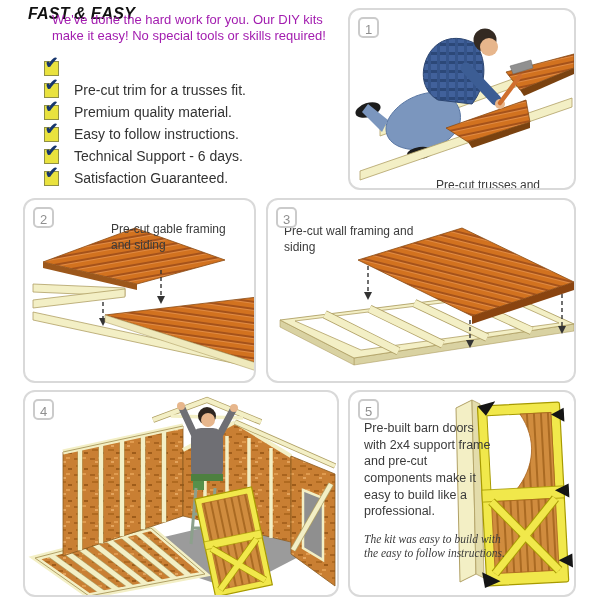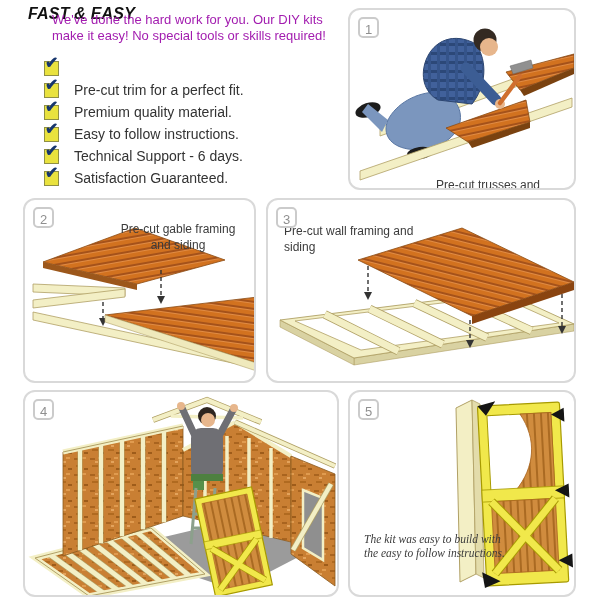--- a/index.html
+++ b/index.html
@@ -9,21 +9,21 @@
   .intro{position:absolute;left:52px;top:12px;width:292px;font-size:13px;line-height:1.25;color:#a21caf;}
   .checklist{position:absolute;left:44px;top:57px;list-style:none;margin:0;padding:0;}
   .checklist li{display:flex;align-items:center;height:22px;font-size:14px;color:#333;}
   .checkbox{position:relative;width:13px;height:13px;background:#e9e23e;border:1px solid #8f8f45;margin-right:15px;flex:0 0 13px;}
   .checkbox .tick{position:absolute;left:0px;top:-7px;font-size:16px;font-weight:bold;color:#17366d;line-height:1;}
   .panel{position:absolute;border:2px solid #d9d9d9;border-radius:12px;background:#fff;box-sizing:border-box;overflow:hidden;}
   .badge{position:absolute;left:8px;top:7px;width:21px;height:21px;border:2px solid #cbcbcb;border-radius:5px;
          background:#fff;color:#8f8f8f;font-size:13px;line-height:21px;text-align:center;box-sizing:border-box;z-index:5;}
   .caption{position:absolute;font-size:12px;line-height:1.32;color:#3b3b3b;z-index:4;}
   .p1cap{left:86px;top:128px;width:142px;margin-top:40px;}
-  .p2cap{right:9px;top:22px;width:134px;text-align:center;}
+  .p2cap{right:9px;top:22px;width:134px;text-align:left;}
   .p3cap{left:16px;top:24px;width:140px;}
   .p5text{left:14px;top:28px;width:128px;font-size:12.5px;line-height:1.33;}
   .p5quote{position:absolute;left:14px;top:140px;width:146px;font-family:"Liberation Serif", serif;
            font-style:italic;font-size:11.5px;line-height:1.25;color:#3b3b3b;z-index:4;}
   .p5attr{position:absolute;left:14px;top:184px;width:160px;padding-left:36px;font-family:"Liberation Serif", serif;
           font-style:italic;font-size:11.5px;color:#3b3b3b;box-sizing:border-box;z-index:4;}
   .art{position:absolute;left:0;top:0;width:100%;height:100%;}
   #panel1{left:348px;top:8px;width:228px;height:182px;}
   #panel2{left:23px;top:198px;width:233px;height:185px;}
   #panel3{left:266px;top:198px;width:310px;height:185px;}
@@ -40,21 +40,21 @@
   <ul class="checklist">
     <li>
       <span class="checkbox">
           <span class="tick">✔</span>
         </span>
       </li>
     <li>
       <span class="checkbox">
           <span class="tick">✔</span>
         </span>
-      <span>Pre-cut trim for a perfect fit.</span>
+      <span>Pre-cut trim for a trusses fit.</span>
       </li>
     <li>
       <span class="checkbox">
           <span class="tick">✔</span>
         </span>
       <span>Premium quality material.</span>
       </li>
     <li>
       <span class="checkbox">
           <span class="tick">✔</span>
@@ -325,16 +325,17 @@
         <line x1="141" y1="180" x2="205" y2="108" stroke="#a79a00" stroke-width="9"></line>
         <line x1="141" y1="108" x2="205" y2="180" stroke="#f1e84b" stroke-width="7"></line>
         <line x1="141" y1="180" x2="205" y2="108" stroke="#f1e84b" stroke-width="7"></line>
         <polygon points="205,24 218,18 218,32" fill="#151515"></polygon>
         <polygon points="205,100 219,94 219,108" fill="#151515"></polygon>
         <polygon points="205,170 219,164 219,178" fill="#151515"></polygon>
         <polygon points="132,12 150,8 140,22" fill="#151515"></polygon>
         <polygon points="128,178 146,188 130,194" fill="#151515"></polygon>
       </g>
     </svg>
+    <div class="caption p5text">Pre-built barn doors with 2x4 support frame and pre-cut components make it easy to build like a professional.</div>
     <div class="p5quote">The kit was easy to build with the easy to follow instructions.</div>
   </div>
 
 </div>
 
 </body></html>

